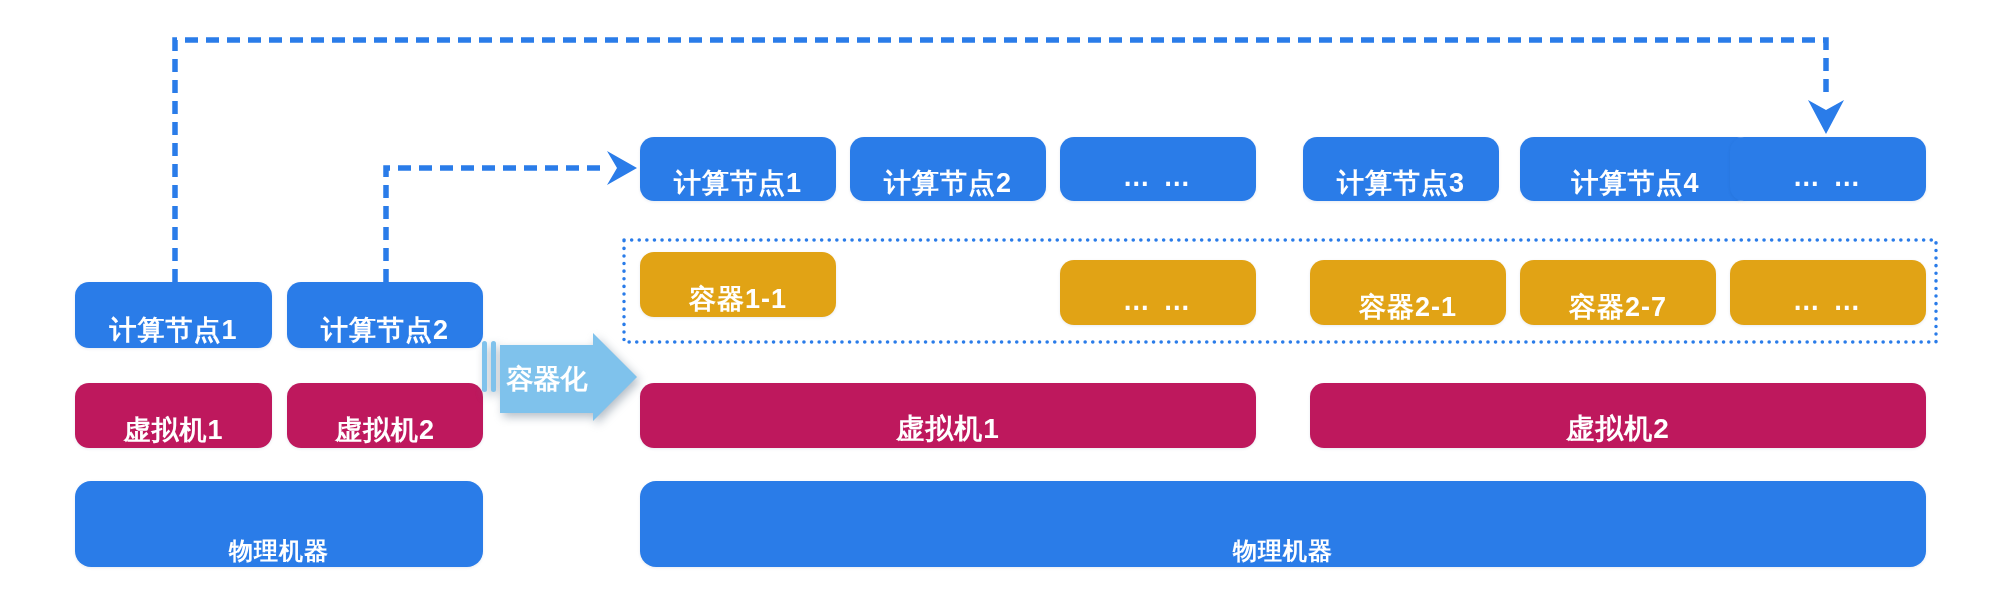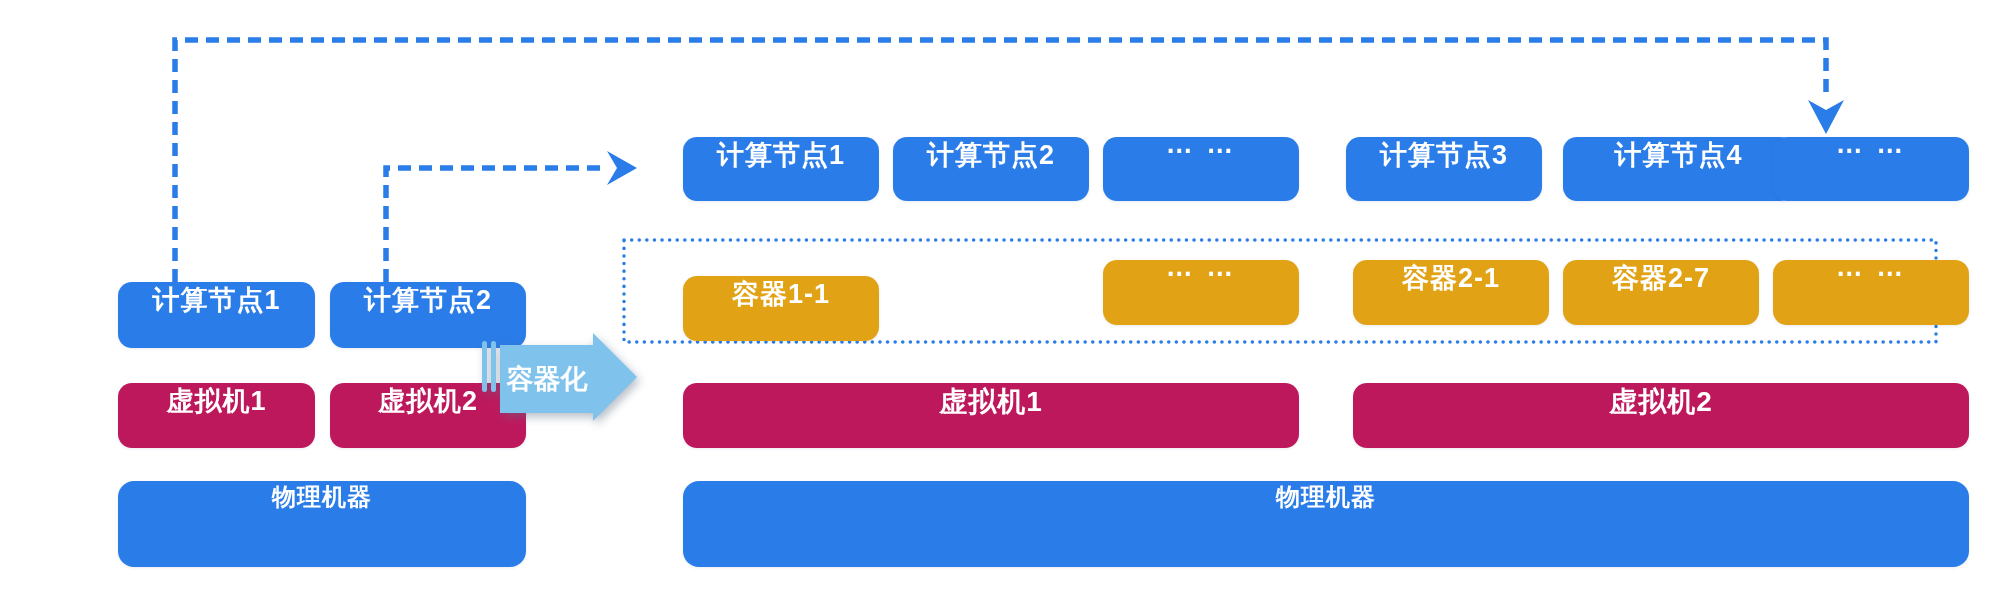--- a/index.html
+++ b/index.html
@@ -1,23 +1,23 @@
 <!DOCTYPE html>
 <html><head>
 <meta charset="utf-8">
 <style>
   html,body{margin:0;padding:0;background:#fff;}
   .canvas{
     position:relative;width:2000px;height:610px;background:#ffffff;overflow:hidden;
     font-family:"Liberation Sans","DejaVu Sans",sans-serif;
   }
   .box{
-    position:absolute;display:flex;align-items:flex-start;justify-content:center;
+    position:absolute;display:flex;align-items:flex-end;justify-content:center;
     color:#ffffff;font-weight:bold;font-size:27px;border-radius:14px;
-    box-shadow:0 1px 3px rgba(20,60,120,0.10);letter-spacing:1px;margin-left:43px;
+    box-shadow:0 1px 3px rgba(20,60,120,0.10);letter-spacing:1px;
   }
   .blue{background:#2A7CE8;}
   .teal{background:#be185d;}
   .orange{background:#E1A315;}
   .phys{font-size:24px;border-radius:16px;}
   .vmwide{font-size:28px;}
   .dots{position:relative;top:-8px;letter-spacing:3px;}
   .overlay{position:absolute;left:0;top:0;width:2000px;height:610px;}
   .ctr-arrow{position:absolute;left:478px;top:330px;filter:drop-shadow(3px 4px 5px rgba(90,110,130,0.45));}
   .ctr-arrow text{font-family:"Liberation Sans","DejaVu Sans",sans-serif;font-weight:bold;}
@@ -71,21 +71,21 @@
   <div class="box blue" style="left:1303px;top:137px;width:196px;height:64px;">
       <span>计算节点3</span>
     </div>
   <div class="box blue" style="left:1520px;top:137px;width:231px;height:64px;">
       <span>计算节点4</span>
     </div>
   <div class="box blue" style="left:1730px;top:137px;width:196px;height:64px;">
       <span class="dots">… …</span>
     </div>
 
-  <div class="box orange" style="left:640px;top:276px;width:196px;height:65px;">
+  <div class="box orange" style="left:640px;top:252px;width:196px;height:65px;">
       <span>容器1-1</span>
     </div>
   <div class="box orange" style="left:1060px;top:260px;width:196px;height:65px;">
       <span class="dots">… …</span>
     </div>
   <div class="box orange" style="left:1310px;top:260px;width:196px;height:65px;">
       <span>容器2-1</span>
     </div>
   <div class="box orange" style="left:1520px;top:260px;width:196px;height:65px;">
       <span>容器2-7</span>

